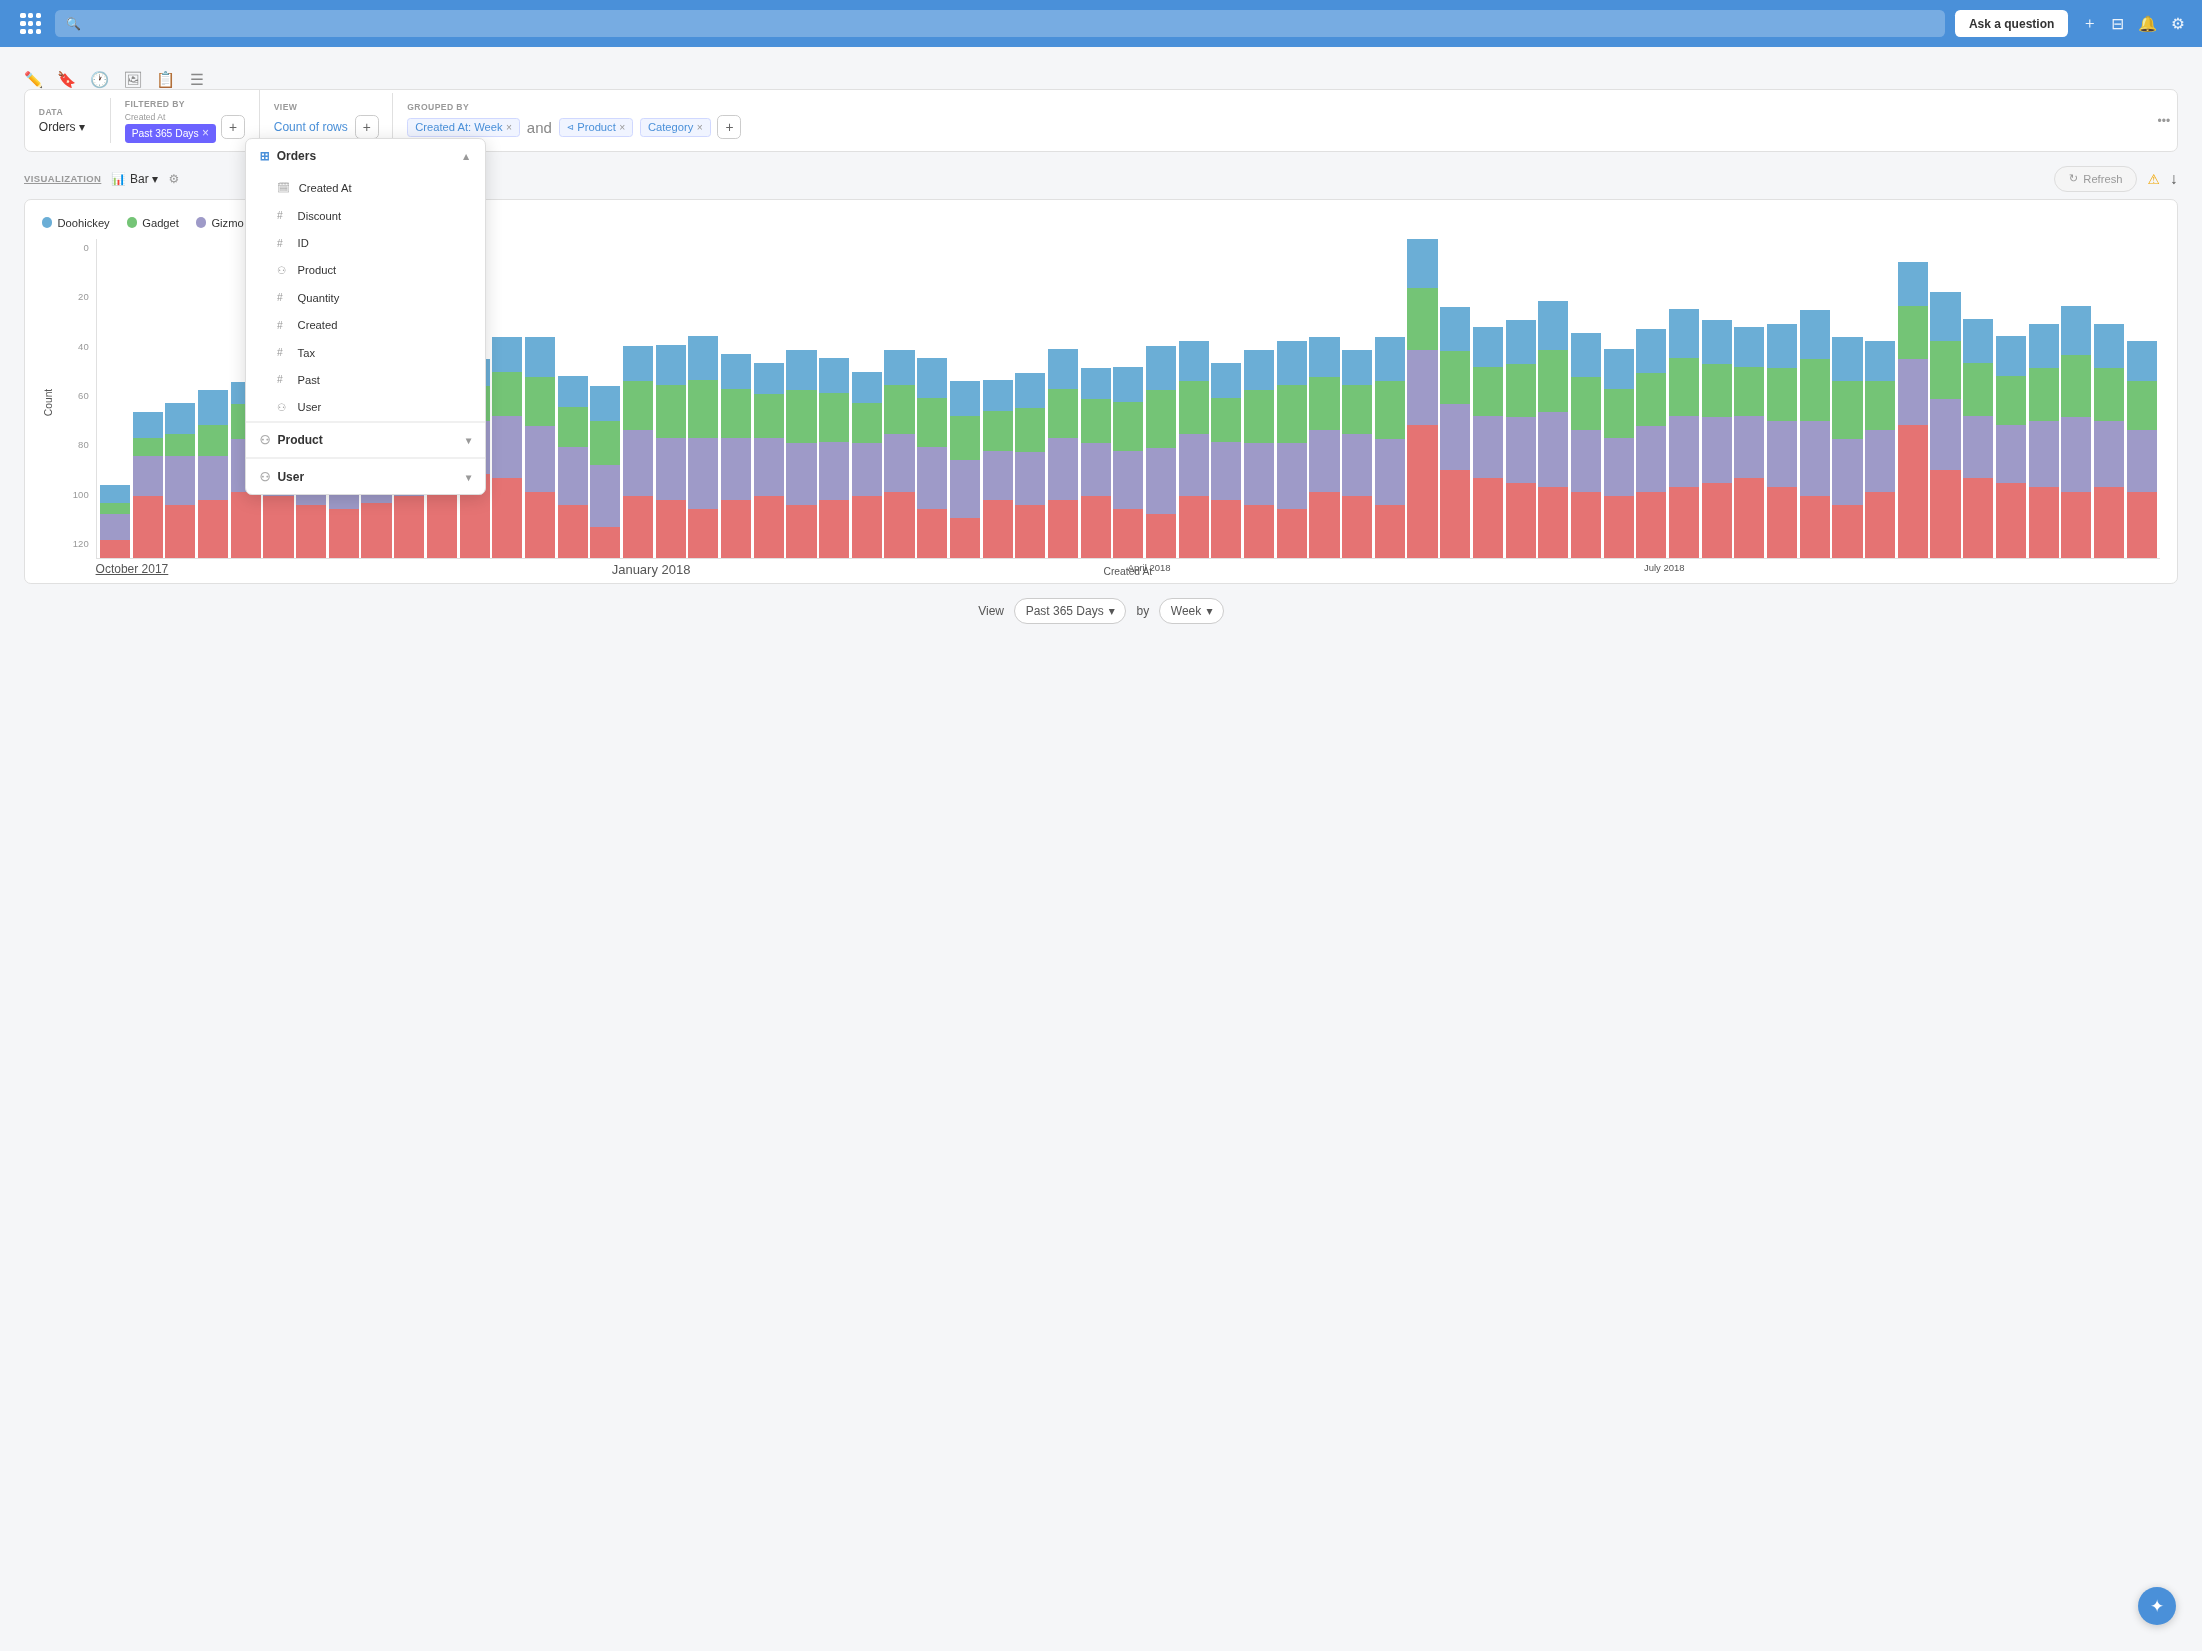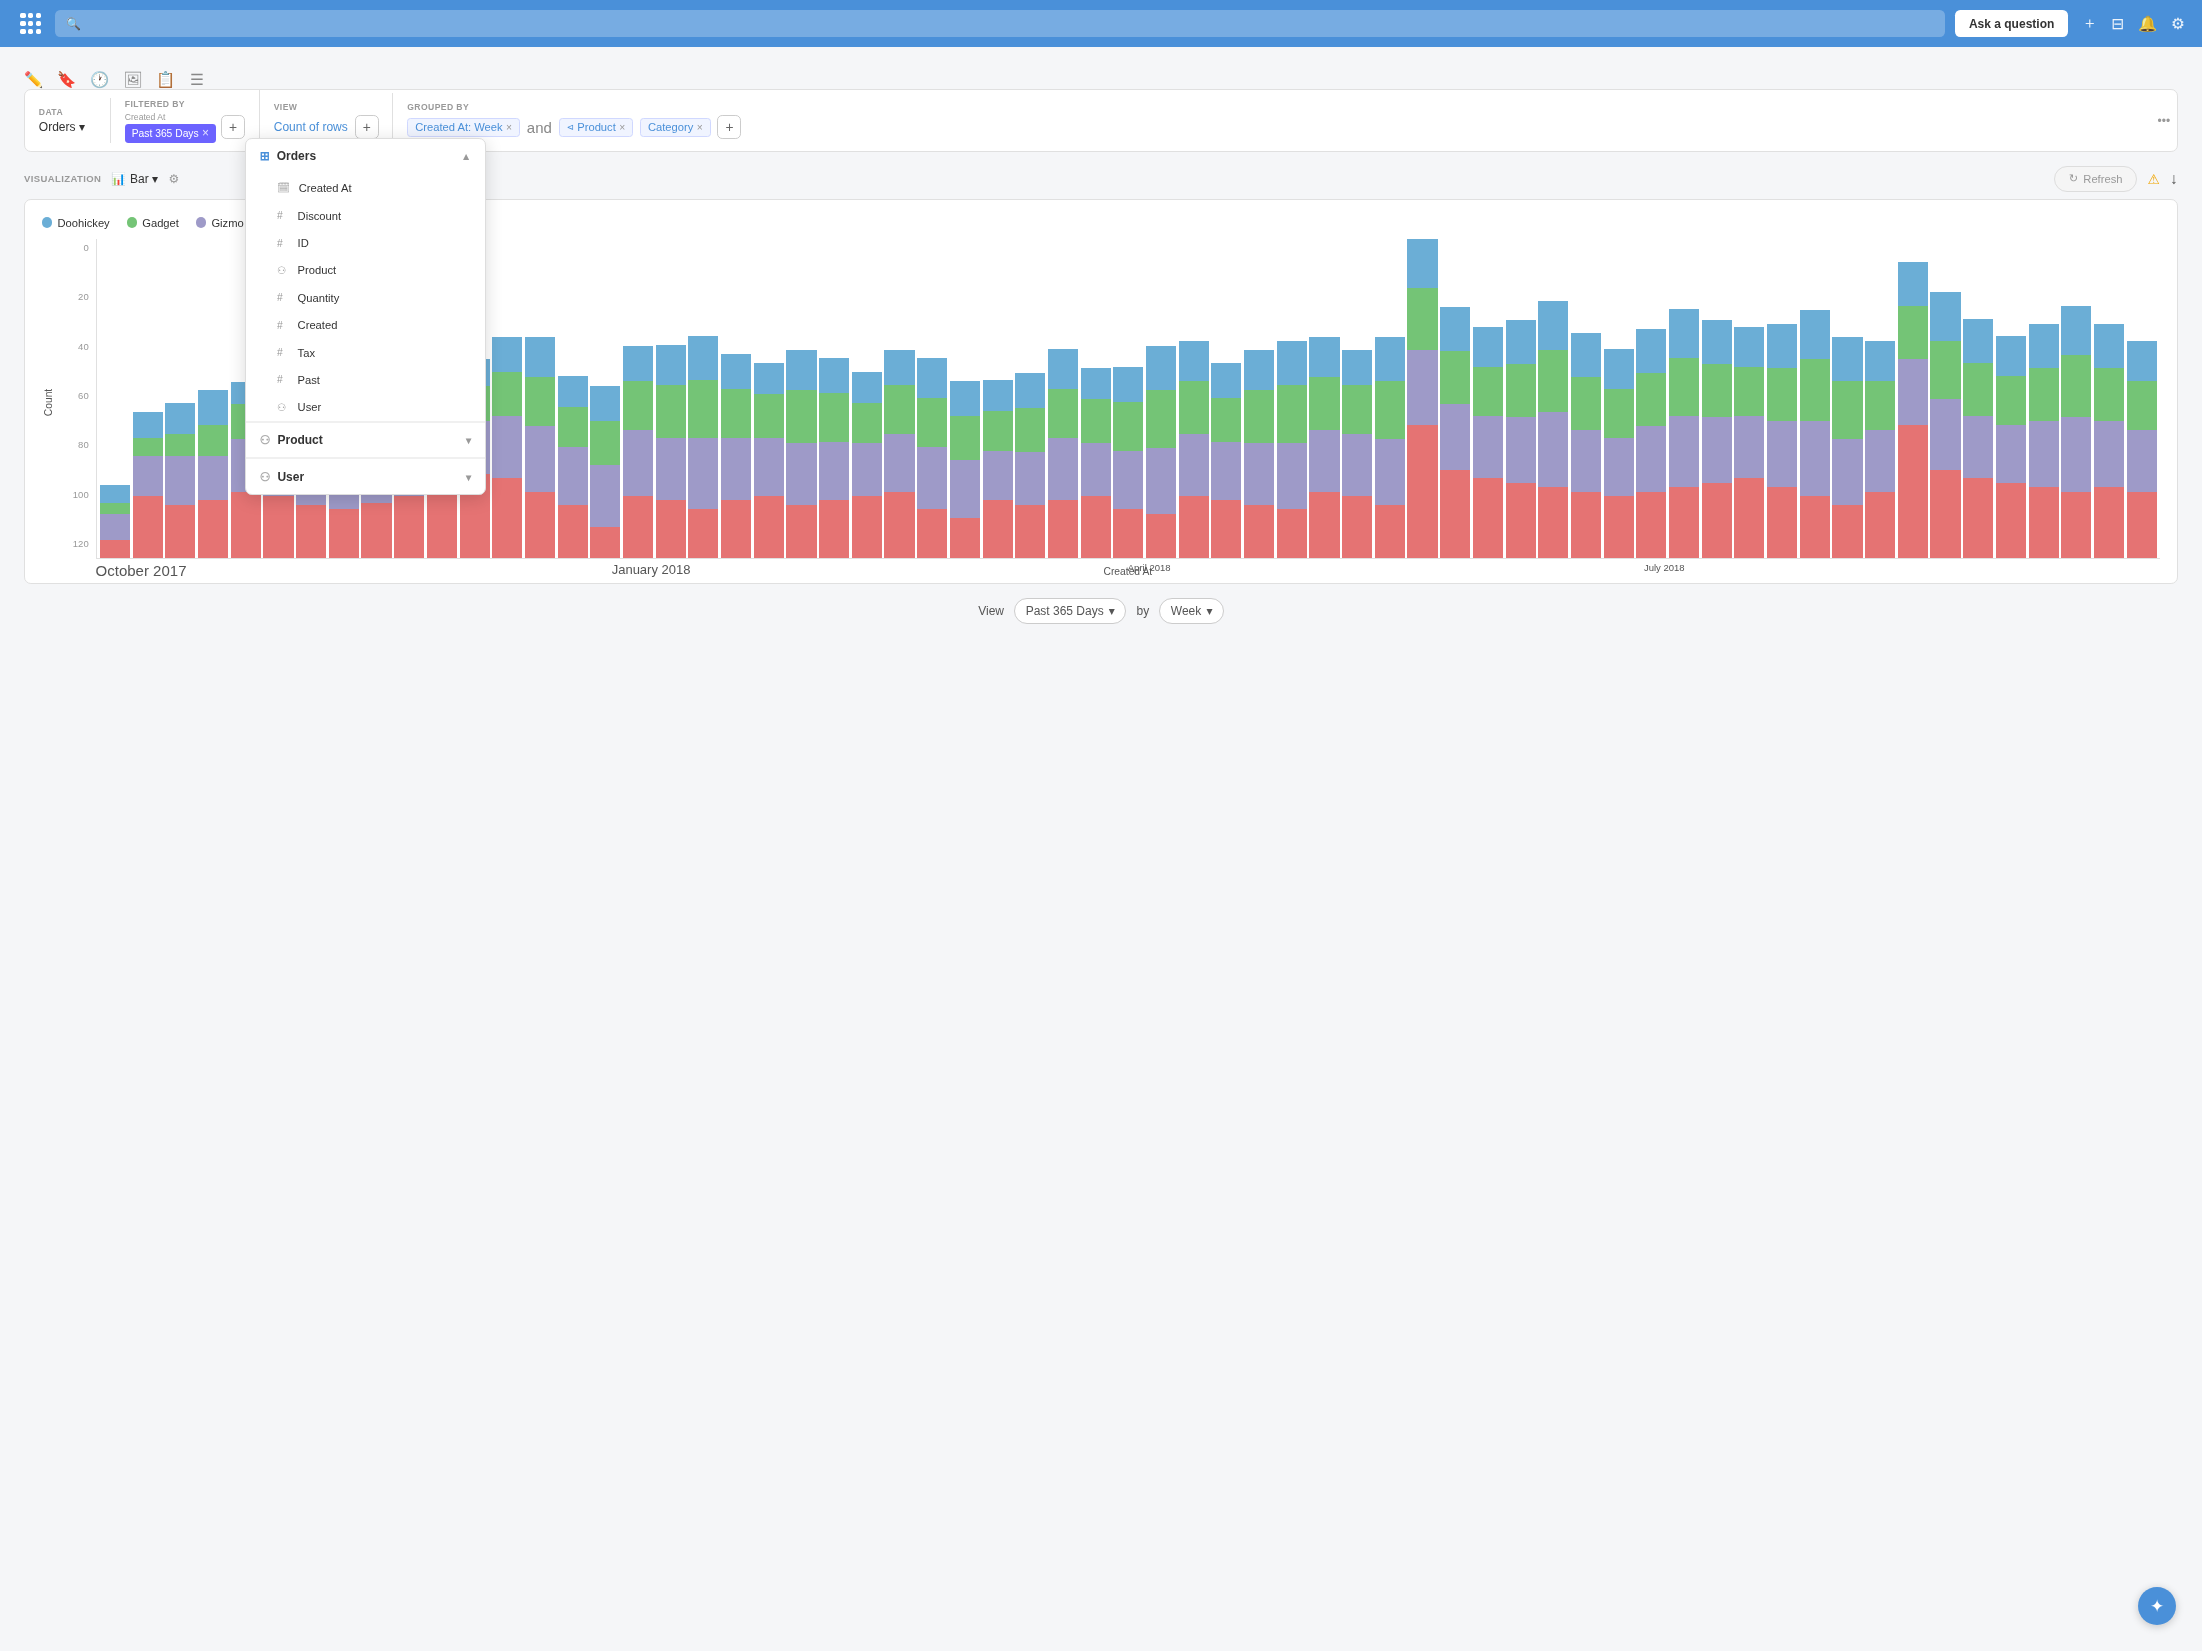--- a/index.html
+++ b/index.html
@@ -136,21 +136,21 @@
     .group-and { color: #888; font-size: 15px; }
     .more-btn { color: #999; cursor: pointer; padding: 3.4px 6.9px; }
 
     
     .viz-bar {
       display: flex;
       align-items: center;
       gap: 10.3px;
       margin-bottom: 6.9px;
     }
-    .viz-label { font-size: 9.5px; font-weight: 700; color: #999; text-transform: uppercase; letter-spacing: 0.4px; }
+    .viz-label { font-size: 9.5px; font-weight: 700; color: #999; text-transform: uppercase; letter-spacing: 0.4px; text-decoration: underline; }
     .viz-type { display: flex; align-items: center; gap: 3.4px; font-size: 12px; cursor: pointer; }
     .viz-gear { color: #999; cursor: pointer; }
     .refresh-btn {
       margin-left: auto;
       background: #f5f5f5;
       border: 0.9px solid #ddd;
       border-radius: 17px;
       padding: 5.2px 13.8px;
       font-size: 11.2px;
       color: #999;
@@ -812,21 +812,21 @@
               <div class="bar-segment" style="height: 44px; background: rgb(107, 174, 214);"></div>
             </div>
             <div class="bar-group">
               <div class="bar-segment" style="height: 66px; background: rgb(229, 115, 115);"></div>
               <div class="bar-segment" style="height: 62px; background: rgb(158, 154, 200);"></div>
               <div class="bar-segment" style="height: 49px; background: rgb(116, 196, 118);"></div>
               <div class="bar-segment" style="height: 40px; background: rgb(107, 174, 214);"></div>
             </div>
           </div>
         <div class="x-axis" id="x-axis-container" style="display: flex; position: relative; height: 17px;">
-            <span style="position: absolute; left: 0%; font-size: 15px; color: rgb(85, 85, 85);">October 2017</span>
+            <span style="position: absolute; left: 0%; font-size: 12px; color: rgb(85, 85, 85); text-decoration: underline;">October 2017</span>
             <span style="position: absolute; left: 25%; font-size: 13px; color: rgb(85, 85, 85);">January 2018</span>
             <span style="position: absolute; left: 50%; font-size: 9.5px; color: rgb(85, 85, 85);">April 2018</span>
             <span style="position: absolute; left: 75%; font-size: 9.5px; color: rgb(85, 85, 85);">July 2018</span>
           </div>
         <div class="x-axis-label">Created At</div>
       </div>
     </div>
   </div>
 
   <div class="bottom-bar">

